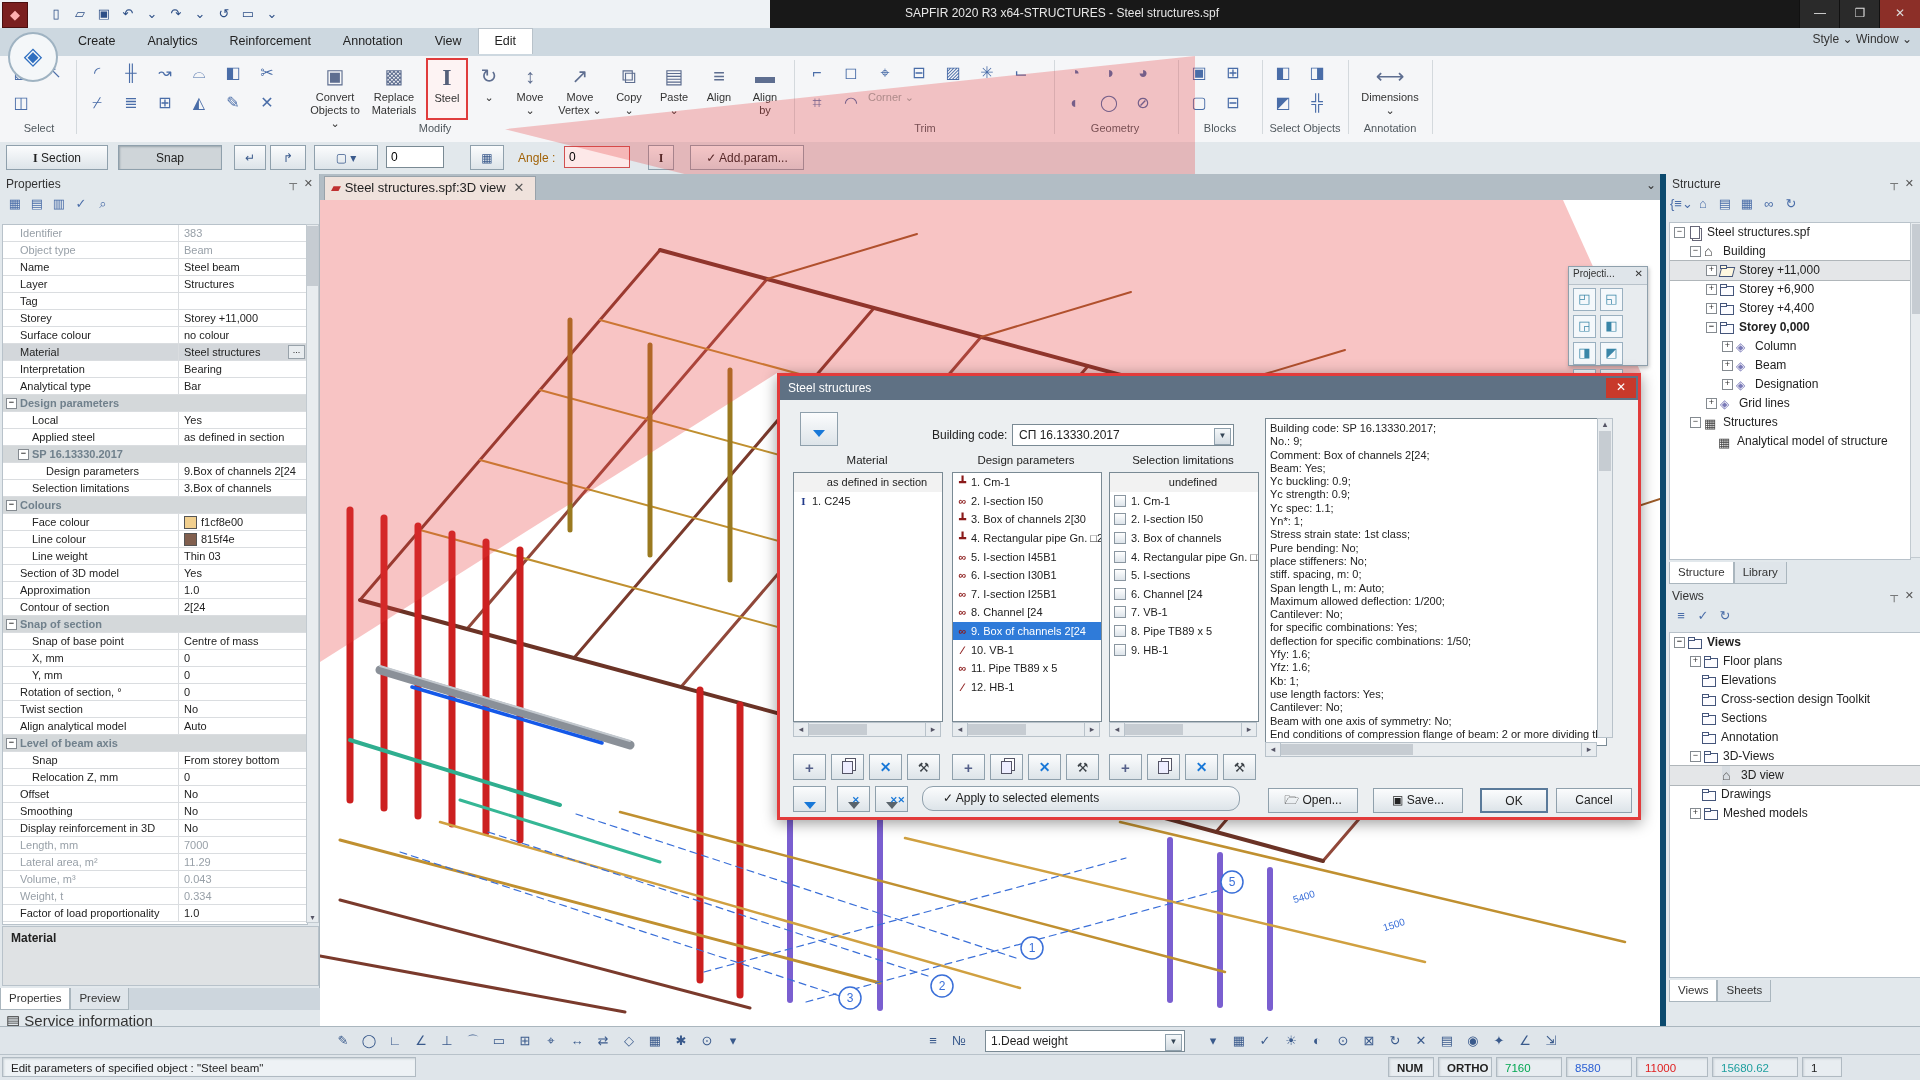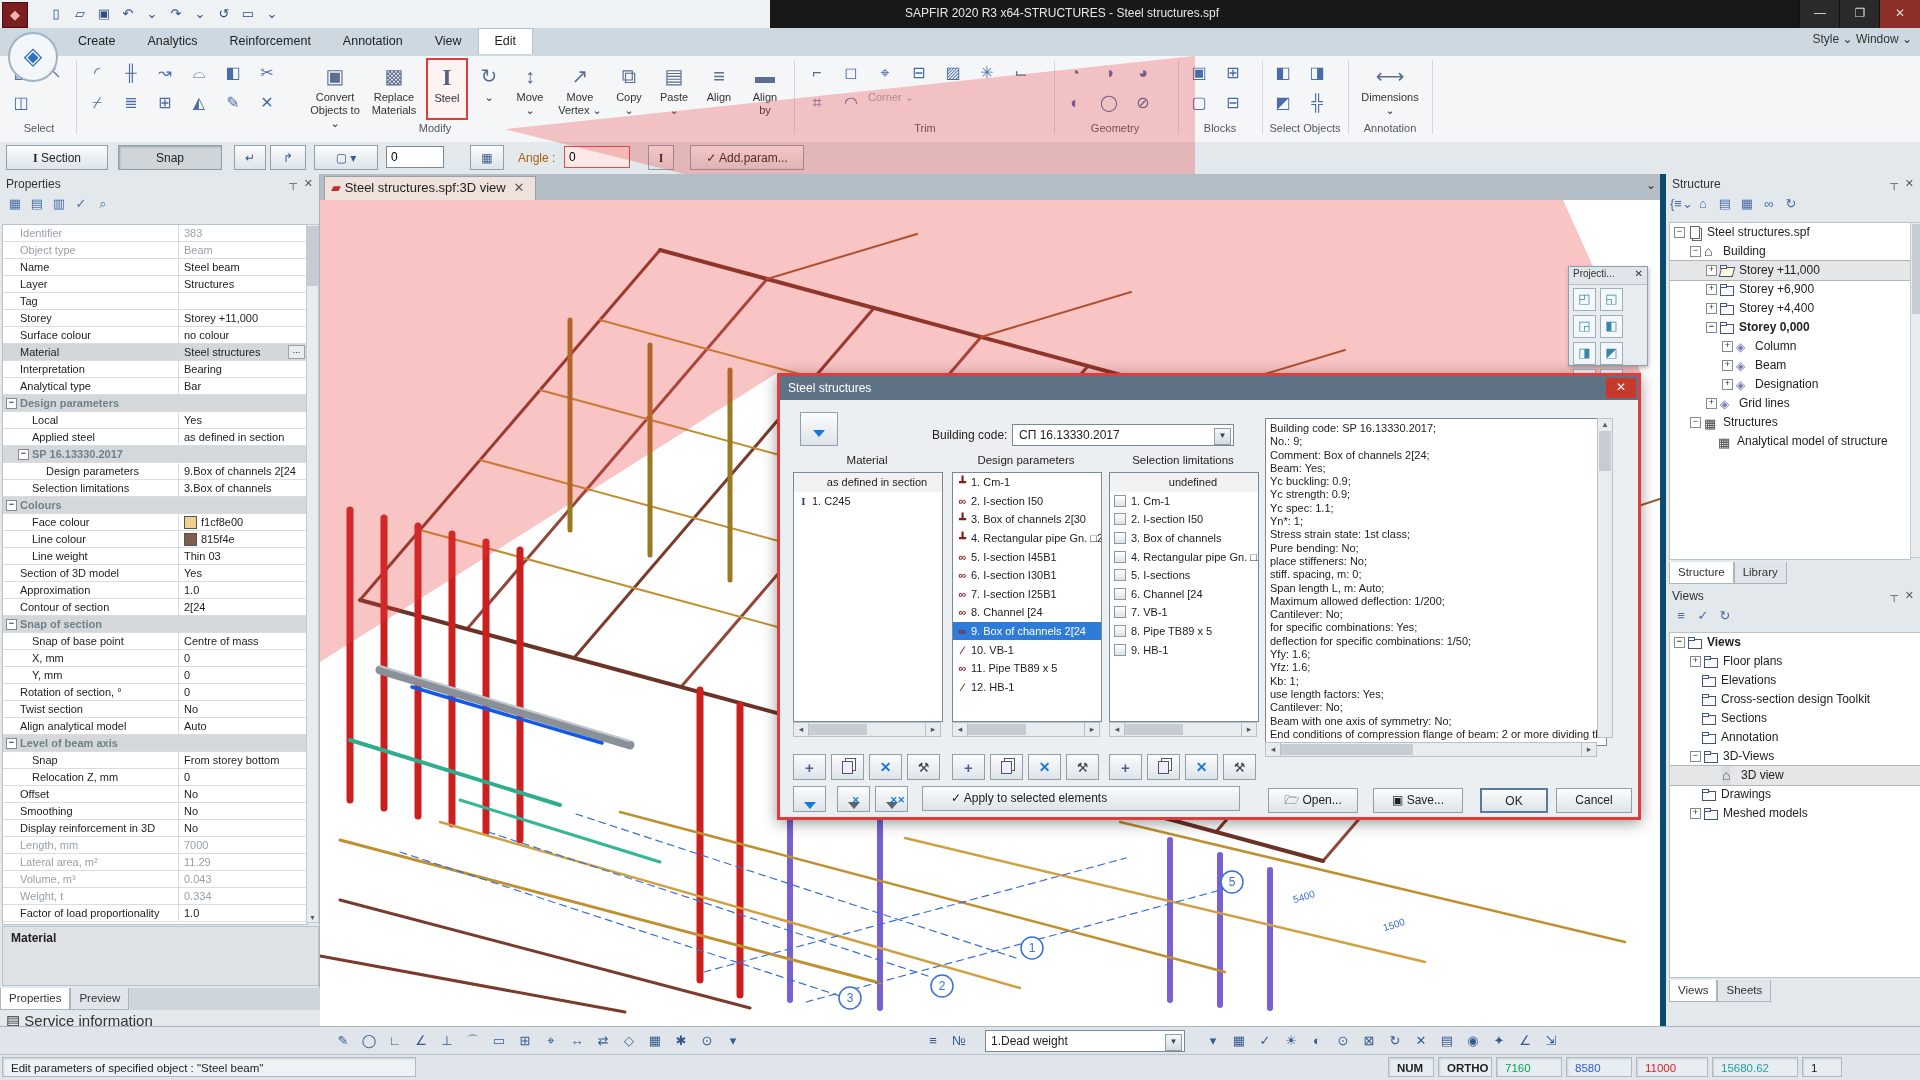--- a/index.html
+++ b/index.html
@@ -551,21 +551,21 @@
     <div class="dbtn xblue" style="left:248px;top:378px;">✕</div>
     <div class="dbtn hammer" style="left:286px;top:378px;">⚒</div>
     <div class="dbtn plus" style="left:329px;top:378px;">+</div>
     <div class="dbtn" style="left:367px;top:378px;"><span class="pgs"></span></div>
     <div class="dbtn xblue" style="left:405px;top:378px;">✕</div>
     <div class="dbtn hammer" style="left:443px;top:378px;">⚒</div>
 
     <div class="dbtn" style="left:13px;top:410px;"><span class="funnel"></span></div>
     <div class="dbtn" style="left:57px;top:410px;"><span class="funnel gray"></span><span class="fx">✕</span></div>
     <div class="dbtn" style="left:95px;top:410px;"><span class="funnel gray"></span><span class="fx">✕✕</span></div>
-    <div class="pushbtn" style="left:142px;top:410px;width:318px;text-align:left;padding-left:28px;">✓  Apply to selected elements</div>
+    <div class="pushbtn" style="left:142px;top:410px;width:318px;text-align:left;padding-left:20px;border-radius:11px;">✓  Apply to selected elements</div>
 
     <div class="pushbtn" style="left:488px;top:412px;width:90px;">🗁 <span>Open...</span></div>
     <div class="pushbtn" style="left:593px;top:412px;width:90px;">▣ <span>Save...</span></div>
     <div class="pushbtn" id="okbtn" style="left:700px;top:412px;width:68px;">OK</div>
     <div class="pushbtn" style="left:776px;top:412px;width:76px;">Cancel</div>
   </div>
 
   <div class="abs" id="leftpanel">
     <div class="panelhdr"><span>Properties</span></div>
     <span class="phicon" style="right:22px;">┬</span>

